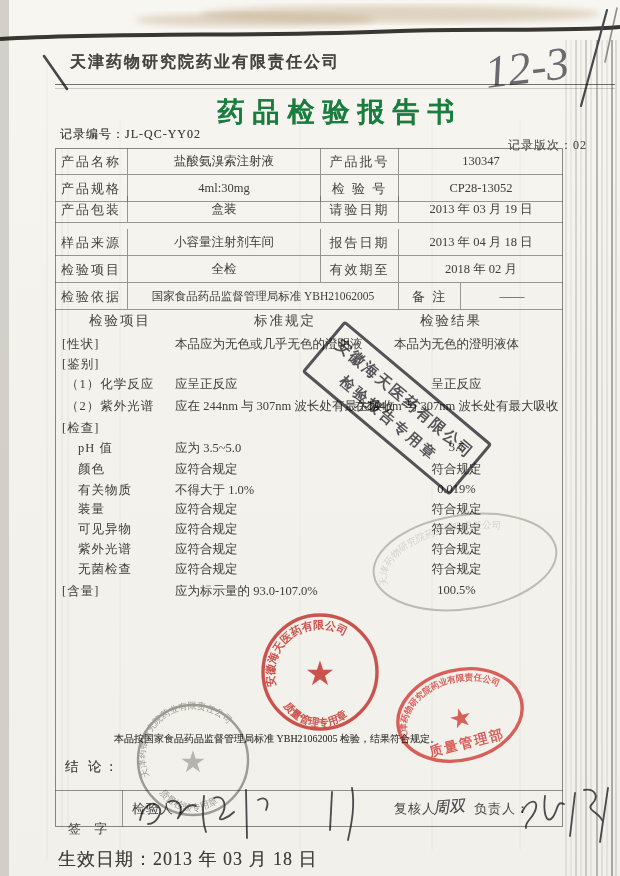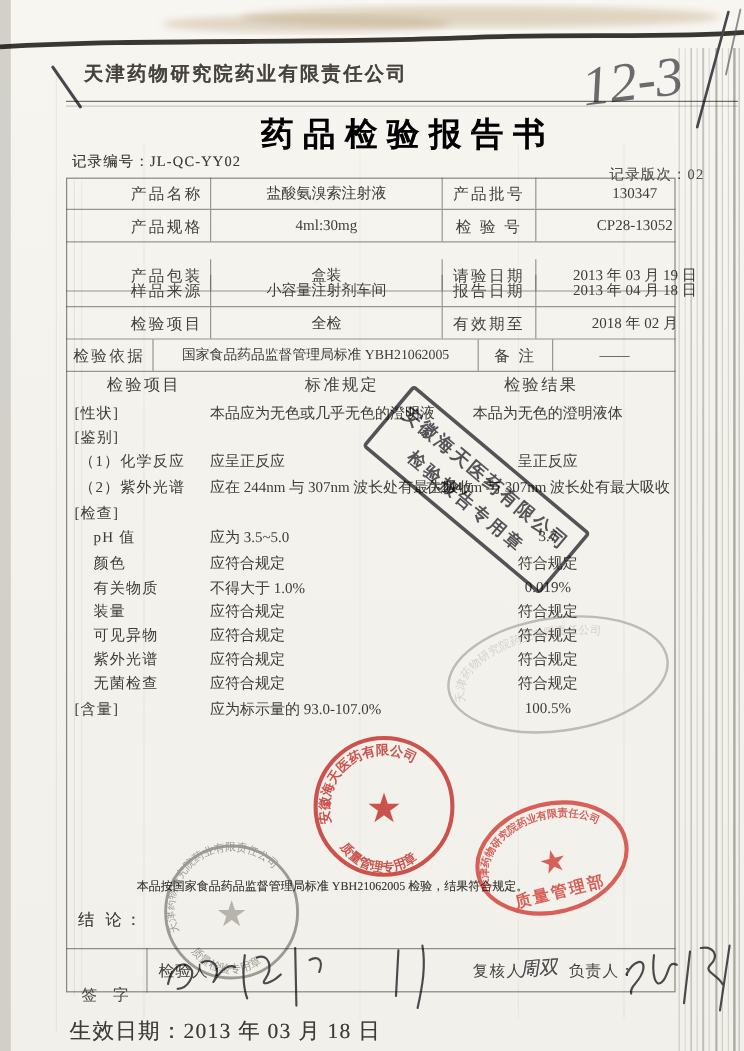--- a/index.html
+++ b/index.html
@@ -8,29 +8,29 @@
   .scan{position:relative;width:620px;height:716px;background:#f1efe9;}
   .top-band{position:absolute;left:0;top:0;width:620px;height:34px;background:#f8f6f1;}
   .paper{position:absolute;left:0;top:34px;width:620px;height:842px;
          background:linear-gradient(180deg,#f7f5f0 0%,#f4f2ec 40%,#f2f0ea 100%);}
   .left-edge{position:absolute;left:0;top:0;width:9px;height:876px;background:#c9c7c1;opacity:.8;}
   .txt{position:absolute;white-space:nowrap;text-shadow:0 0 .5px rgba(62,60,56,.55);}
   .company{left:70px;top:52px;font-size:16px;font-weight:600;letter-spacing:2px;color:#46433e;}
   .rule1{position:absolute;left:55px;top:84px;width:560px;height:0;border-top:1.6px solid rgba(70,68,62,.75);}
   .rule2{position:absolute;left:55px;top:88px;width:560px;height:0;border-top:1px solid rgba(70,68,62,.25);}
   .title{left:110px;top:94px;width:460px;text-align:center;font-size:27px;font-weight:700;
-         letter-spacing:8px;color:#000000;}
+         letter-spacing:8px;color:#15803d;}
   .recno{left:60px;top:126px;font-size:12px;letter-spacing:1px;}
   .recver{left:508px;top:137px;font-size:12px;letter-spacing:1px;opacity:.85;}
   
   .tb-outer{position:absolute;left:55px;top:148px;width:508px;height:679px;
             border:1px solid rgba(90,88,82,.7);box-sizing:border-box;}
   .irow{position:absolute;left:55px;width:508px;height:27px;display:grid;box-sizing:border-box;
         border-bottom:1px solid rgba(90,88,82,.6);font-size:13px;}
-  .cols-a{grid-template-columns:72px 193px 78px 165px;padding-left:48px;}
+  .cols-a{grid-template-columns:72px 193px 78px 165px;}
   .cols-b{grid-template-columns:72px 271px 62px 103px;}
   .irow span{display:block;line-height:27px;text-align:center;overflow:hidden;white-space:nowrap;}
   .irow .lb{letter-spacing:2px;color:#45423d;}
   .irow .vl{font-size:12.5px;}
   .irow span + span{border-left:1px solid rgba(90,88,82,.6);}
   .irow .sm{font-size:11.5px;letter-spacing:0;}
   
   .rhead{position:absolute;left:55px;top:312px;width:508px;height:22px;font-size:13.5px;letter-spacing:2px;color:#45423d;}
   .rhead span{position:absolute;display:block;text-align:center;}
   .rh1{left:10px;width:110px;} .rh2{left:170px;width:120px;} .rh3{left:336px;width:120px;}
@@ -82,21 +82,21 @@
     <span class="vl">盐酸氨溴索注射液</span>
     <span class="lb">产品批号</span>
     <span class="vl">130347</span>
   </div>
   <div class="irow cols-a" style="top:175px">
     <span class="lb">产品规格</span>
     <span class="vl">4ml:30mg</span>
     <span class="lb">检 验 号</span>
     <span class="vl">CP28-13052</span>
   </div>
-  <div class="irow cols-a" style="top:216px">
+  <div class="irow cols-a" style="top:196px">
     <span class="lb">产品包装</span>
     <span class="vl">盒装</span>
     <span class="lb">请验日期</span>
     <span class="vl">2013 年 03 月 19 日</span>
   </div>
   <div class="irow cols-a" style="top:229px">
     <span class="lb">样品来源</span>
     <span class="vl">小容量注射剂车间</span>
     <span class="lb">报告日期</span>
     <span class="vl">2013 年 04 月 18 日</span>

